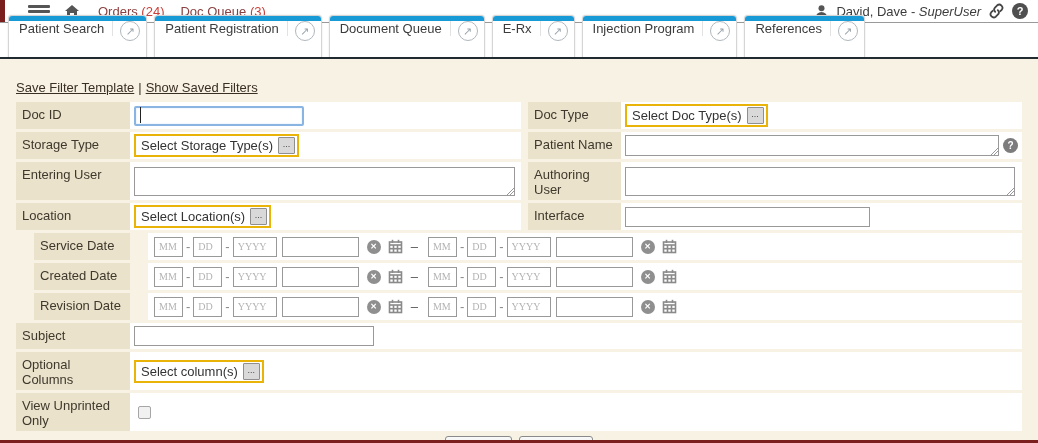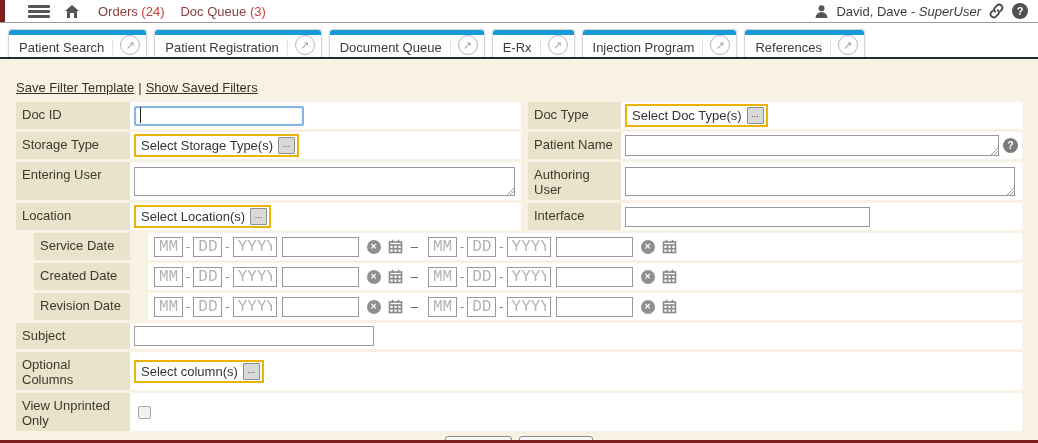--- a/index.html
+++ b/index.html
@@ -30,22 +30,22 @@
   .circle-help {
     width:16px; height:16px; border-radius:50%; background:#4f4f4f; color:#fff;
     font-size:11px; font-weight:bold; text-align:center; line-height:16px; cursor:pointer;
   }
   
   .tabbar {
     background:#fff; border-bottom:2px solid #222b30; padding:3px 8px 0 8px;
     display:flex; align-items:flex-end; height:36px; gap:7px;
   }
   .tab {
-    display:flex; align-items:flex-end; border:1px solid #d5d5d5; border-bottom:none;
-    border-radius:4px 4px 0 0; background:#fff; height:28px; position:relative;
+    display:flex; align-items:flex-start; border:1px solid #d5d5d5; border-bottom:none;
+    border-radius:4px 4px 0 0; background:#fff; height:42px; position:relative;
     padding:5px 6px 2px 10px; cursor:pointer; box-shadow:0 0 2px rgba(0,0,0,.12);
   }
   .tab::before {
     content:""; position:absolute; top:0; left:0; right:0; height:5px;
     background:#189ad6; border-radius:3px 3px 0 0;
   }
   .tab-label { color:#3c3c3c; padding-right:8px; border-right:1px solid #e2e2e2; white-space:nowrap; }
   .tab-open {
     width:20px; height:20px; margin-left:7px; border:1px solid #b0b8bd; border-radius:50%;
     color:#9aa4ab; font-size:11px; text-align:center; line-height:18px; flex:none;
@@ -60,21 +60,21 @@
     display:grid;
     grid-template-columns:114px 391px 7px 93px 401px;
     row-gap:3px;
   }
   .lbl { background:#eae2cb; padding:5px 6px 3px 6px; line-height:15px; }
   .fld { background:#fff; display:flex; align-items:center; padding:2px 4px; position:relative; }
   .fld.span { grid-column:2 / 6; }
   .r1 { min-height:27px; } .r2 { min-height:27px; } .r3 { min-height:37px; }
   .r4 { min-height:26px; } .rd { min-height:27px;margin-left:18px; } .r8 { min-height:26px; }
   .r9 { min-height:26px; } .r10 { min-height:34px; }
-  input, textarea { font-family:Liberation Mono, monospace; font-size:16px; color:#333; outline:none; }
+  input, textarea { font-family:Liberation Serif, serif; font-size:10px; color:#333; outline:none; }
   input { border:1px solid #999; height:20px; padding:1px 4px; background:#fff; }
   input::placeholder, textarea::placeholder { color:#b3b3b3; }
   .inp-focus { width:170px; border:2px solid #8ab5e2; border-radius:2px; box-shadow:inset 0 0 2px #cfe3f5; }
   .caret { position:absolute; left:10px; top:5px; width:1px; height:16px; background:#222; }
   .txwrap { position:relative; display:flex; }
   textarea { border:1px solid #999; resize:none; padding:2px 4px; background:#fff; }
   .grip { position:absolute; right:1px; bottom:1px; }
   
   .msel {
     display:inline-flex; align-items:center; border:2px solid #eab308; background:#fff;

